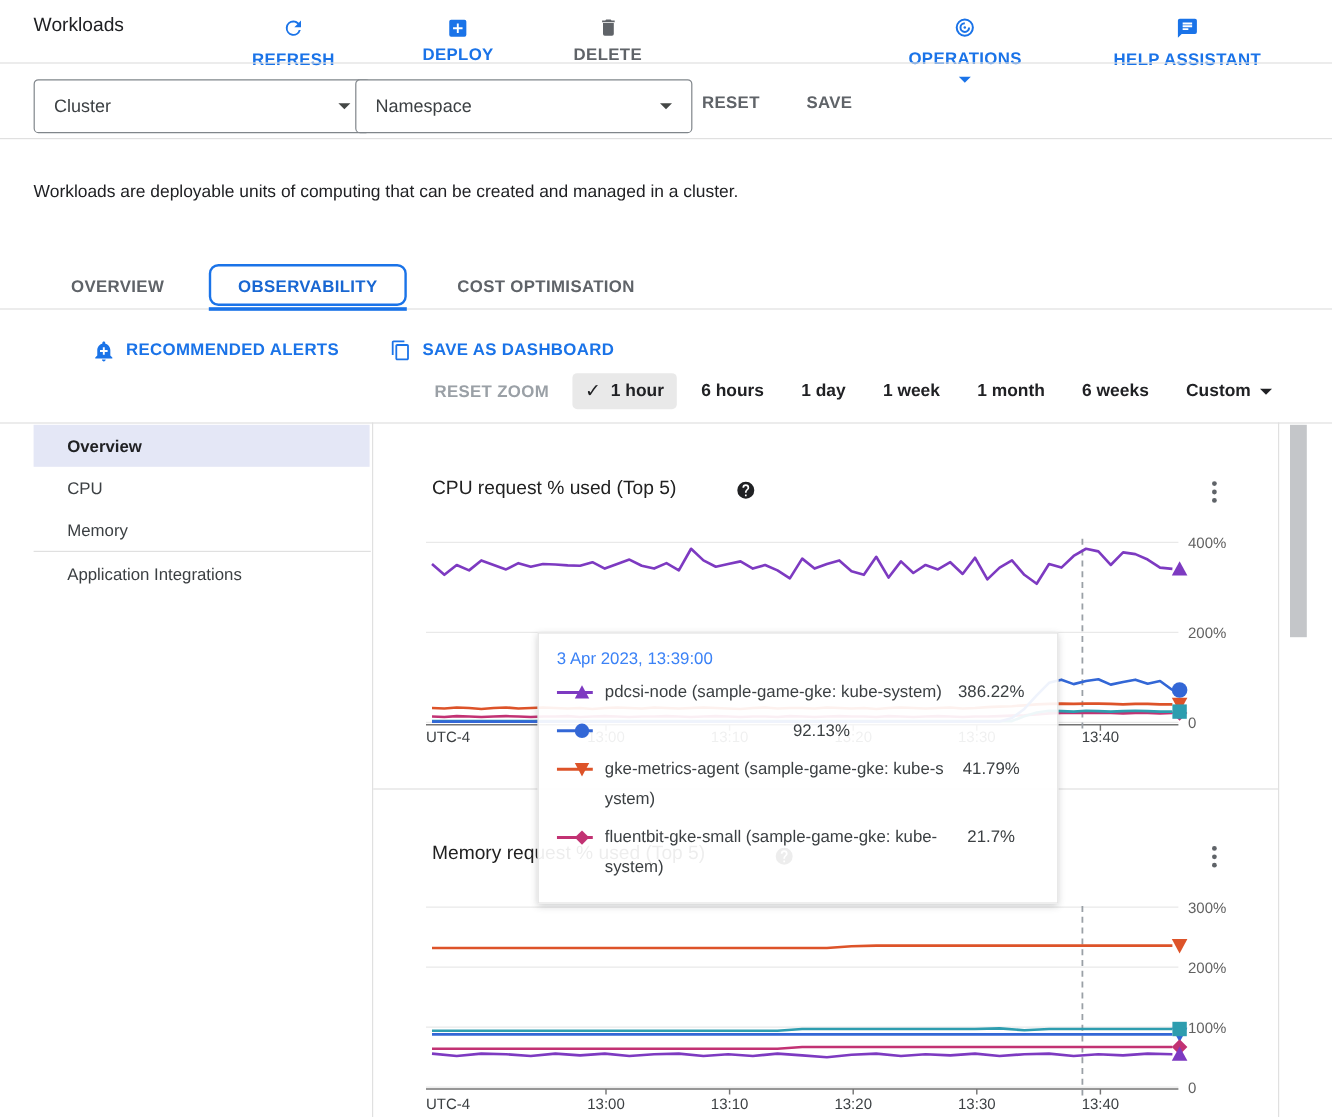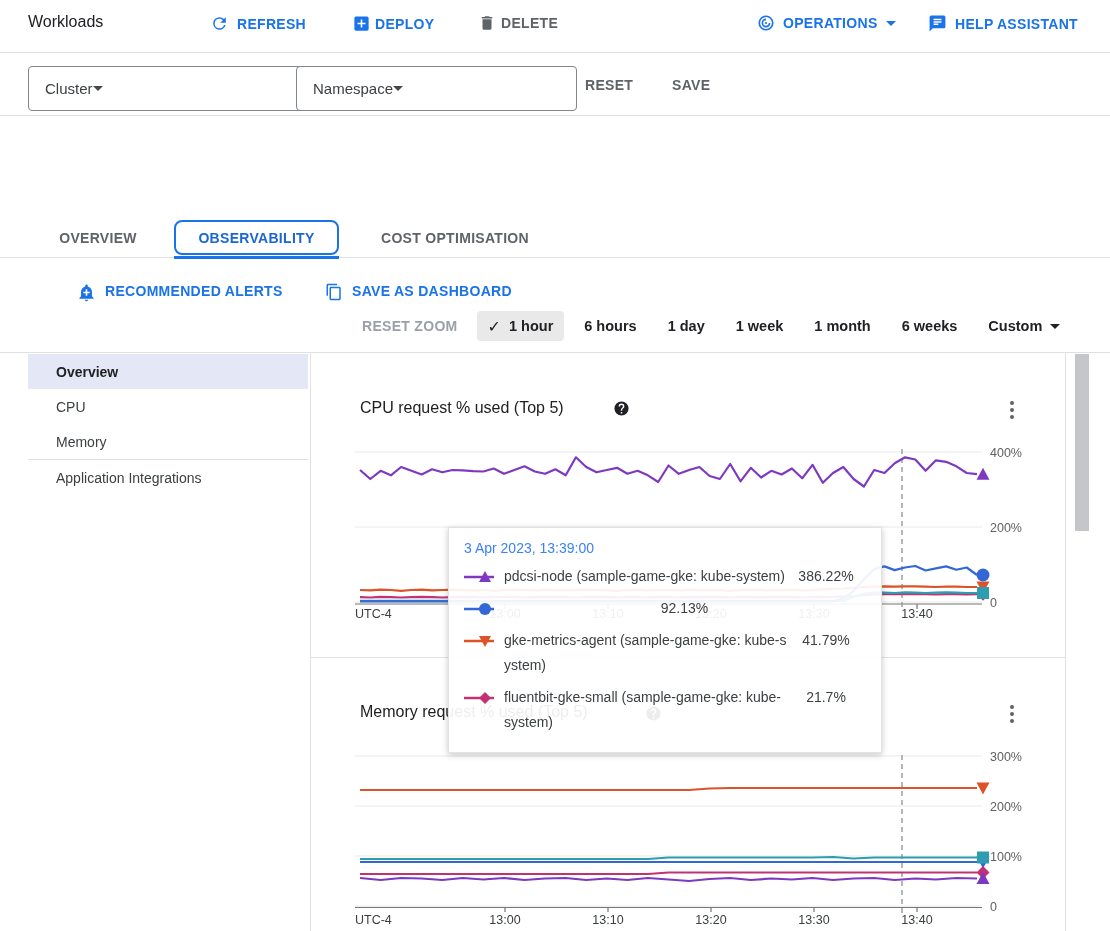--- a/index.html
+++ b/index.html
@@ -1,27 +1,27 @@
 <!DOCTYPE html>
 <html><head>
 <meta charset="utf-8">
 <style>
   html,body{margin:0;padding:0;background:#fff;}
   .page{position:relative;width:1110px;height:931px;background:#fff;overflow:hidden;
         font-family:"Liberation Sans",sans-serif;color:#202124;}
   .abs{position:absolute;}
   .divider{position:absolute;height:1px;background:#e0e0e0;}
   .hbtn{display:flex;align-items:center;gap:8px;font-size:14px;font-weight:bold;
-        letter-spacing:.3px;color:#1a73e8;cursor:pointer;white-space:nowrap;}
+        letter-spacing:.3px;color:#1a73e8;cursor:pointer;white-space:nowrap;flex-direction:column;}
   .hbtn.disabled{color:#5f6368;}
   .caret{width:0;height:0;border-left:5px solid transparent;border-right:5px solid transparent;
          border-top:5px solid currentColor;display:inline-block;}
   
   .select{position:absolute;width:247px;height:43px;border:1px solid #80868b;border-radius:4px;
-          display:flex;align-items:center;justify-content:flex-start;padding:0 16px;box-sizing:content-box;
+          display:flex;align-items:center;justify-content:space-between;padding:0 16px;box-sizing:content-box;
           font-size:15px;color:#3c4043;cursor:pointer;background:#fff;}
   .select .caret{color:#444746;}
   .graybtn{font-size:14px;font-weight:bold;letter-spacing:.3px;color:#5f6368;cursor:pointer;}
   .desc{font-size:14.5px;line-height:25px;color:#202124;width:615px;}
   
   .tab{position:absolute;font-size:14px;font-weight:bold;letter-spacing:.3px;color:#5f6368;
        display:flex;align-items:center;justify-content:center;cursor:pointer;}
   .tab.active{color:#1967d2;border:2px solid #1a73e8;border-radius:8px;}
   .tab-underline{position:absolute;height:3px;background:#1a73e8;}
   
@@ -111,20 +111,21 @@
     <span class="caret"></span>
   </div>
   <div class="select" style="left:296px;top:66px;">
     <span>Namespace</span>
     <span class="caret"></span>
   </div>
   <div class="abs graybtn" style="left:585px;top:77px;">RESET</div>
   <div class="abs graybtn" style="left:672px;top:77px;">SAVE</div>
   <div class="divider" style="left:0;top:115px;width:1110px;"></div>
 
+  <div class="abs desc" style="left:28px;top:148px;">Workloads are deployable units of computing that can be created and managed in a cluster.</div>
 
   <div class="tab" style="left:28px;top:222px;width:140px;height:32px;">OVERVIEW</div>
   <div class="tab active" style="left:174px;top:220px;width:161px;height:31px;">OBSERVABILITY</div>
   <div class="tab" style="left:356px;top:222px;width:198px;height:32px;">COST OPTIMISATION</div>
   <div class="divider" style="left:0;top:257px;width:1110px;"></div>
   <div class="tab-underline" style="left:174px;top:256px;width:165px;"></div>
 
   <div class="abs linkbtn" style="left:77px;top:283px;">
     <span style="display:flex;">
       <svg width="19" height="19" viewBox="0 0 24 24" fill="#1a73e8">

